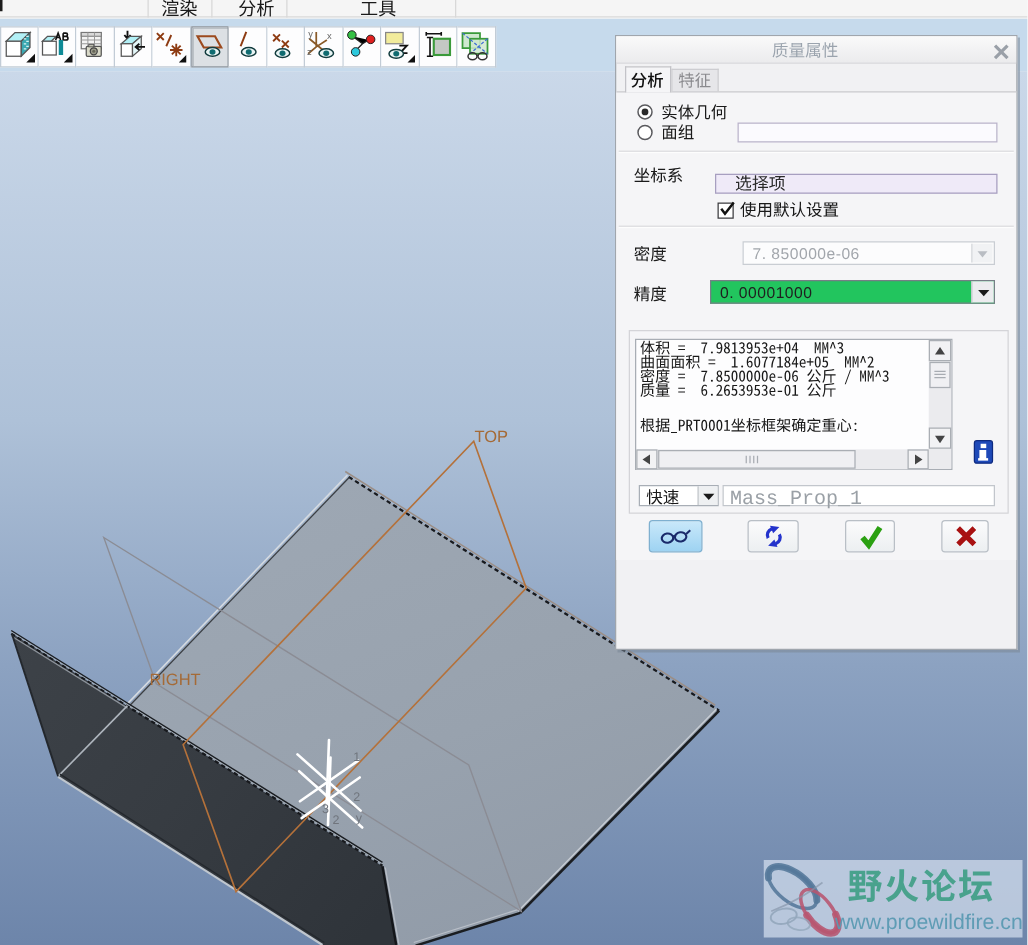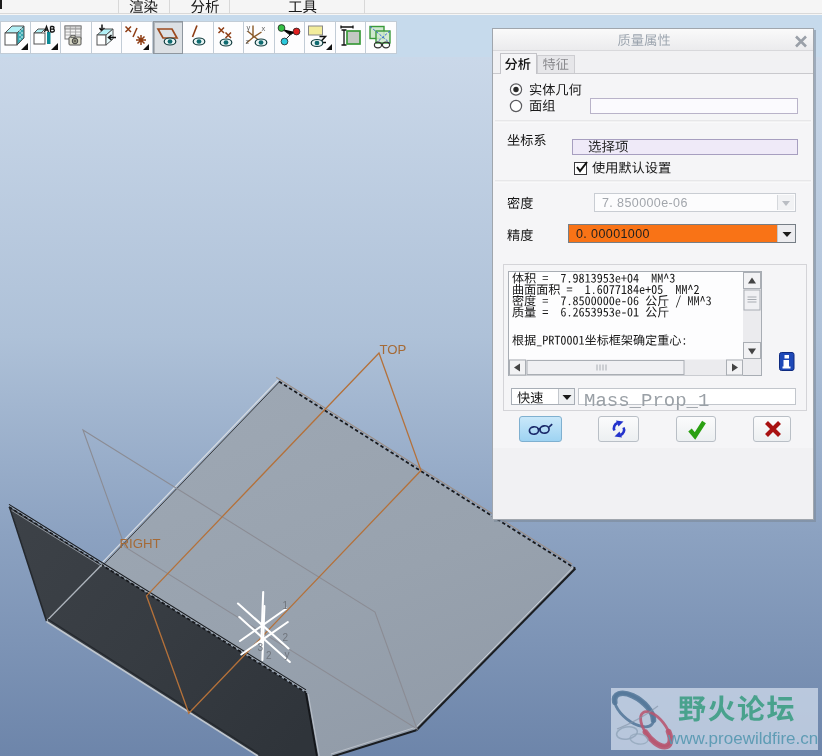--- a/index.html
+++ b/index.html
@@ -257,21 +257,21 @@
       <div class="abs" style="left:81px;top:133px;width:13px;height:13px;background:#fff;border:1.5px solid #3a3a3e;z-index:2"></div>
       <svg class="abs" style="left:81px;top:131px;z-index:3" width="16" height="16" viewBox="0 0 16 16">
         <path d="M3 7 L6 11 L13 2" stroke="#111" stroke-width="2" fill="none"></path>
       </svg>
       <div class="abs" style="left:101px;top:164px;width:202px;height:19px;background:#fcfcfd;border:1px solid #c9cdd3;z-index:2">
         <div class="abs" style="right:1px;top:1px;width:17px;height:15px;background:#f1f2f4;border-left:1px solid #d5d8dc"><svg width="17" height="15">
             <polygon points="4,6 12,6 8,11" fill="#b9bdc3"></polygon>
           </svg></div>
         <div style="font-size:12.5px;color:#a2a6ac;padding:2px 0 0 7px;letter-spacing:0.4px">7. 850000e-06</div>
       </div>
-      <div class="abs" style="left:75px;top:195px;width:228px;height:19px;background:#f97316;border:1px solid #767e86;z-index:2">
+      <div class="abs" style="left:75px;top:195px;width:228px;height:19px;background:#22c55e;border:1px solid #767e86;z-index:2">
         <div class="abs" style="right:0px;top:0px;width:18px;height:17px;background:#ececef;border-left:1px solid #c3c7cc"><svg width="18" height="17">
             <polygon points="4.5,7 13.5,7 9,12" fill="#1a1a1a"></polygon>
           </svg></div>
         <div style="font-size:12.5px;color:#1f1f1f;padding:2px 0 0 7px;letter-spacing:0.4px">0. 00001000</div>
       </div>
       <div class="abs" style="left:10px;top:235px;width:304px;height:147px;border:1px solid #d4d4d8;z-index:2"></div>
       <div class="abs" style="left:15px;top:242px;width:254px;height:105px;background:#fdfdfe;border:1px solid #a8adb4;z-index:3"></div>
       <svg class="abs" style="left:0;top:0;z-index:4" width="320" height="419" viewBox="0 0 320 419">
         <path d="M22.0 243.5C21.4 245.3 20.4 247.1 19.4 248.3C19.5 248.5 19.8 249.0 19.9 249.2C20.3 248.8 20.6 248.3 20.9 247.8V254.5H21.8V246.3C22.2 245.5 22.6 244.6 22.9 243.7ZM24.0 251.5V252.3H26.0V254.5H26.9V252.3H28.9V251.5H26.9V247.3C27.7 249.4 28.8 251.4 30.1 252.6C30.3 252.3 30.6 252.0 30.8 251.9C29.5 250.8 28.2 248.8 27.5 246.8H30.5V245.9H26.9V243.5H26.0V245.9H22.6V246.8H25.5C24.7 248.8 23.5 250.9 22.1 251.9C22.3 252.1 22.6 252.4 22.8 252.6C24.1 251.5 25.3 249.5 26.0 247.3V251.5Z M40.3 251.1C40.9 252.2 41.6 253.6 41.9 254.5L42.7 254.1C42.4 253.2 41.7 251.9 41.1 250.8ZM37.8 250.8C37.5 252.1 36.9 253.3 36.1 254.0C36.3 254.2 36.7 254.4 36.8 254.6C37.6 253.7 38.3 252.4 38.7 251.0ZM37.8 245.2H41.3V248.8H37.8ZM37.0 244.3V249.7H42.2V244.3ZM35.9 243.5C34.9 244.0 33.1 244.3 31.5 244.5C31.6 244.7 31.8 245.0 31.8 245.2C32.4 245.2 33.1 245.1 33.8 244.9V246.9H31.7V247.8H33.7C33.2 249.1 32.3 250.7 31.5 251.6C31.6 251.8 31.9 252.2 32.0 252.4C32.6 251.7 33.3 250.5 33.8 249.2V254.6H34.7V249.0C35.1 249.6 35.7 250.5 36.0 250.9L36.5 250.2C36.2 249.8 35.0 248.4 34.7 248.0V247.8H36.6V246.9H34.7V244.8C35.3 244.6 35.9 244.5 36.4 244.3Z M49.6 251.0H55.0V250.2H49.6ZM49.6 248.1H55.0V247.3H49.6Z M69.5 253.6H70.7C70.7 250.3 71.2 248.2 72.8 245.6V245.0H68.1V245.9H71.6C70.3 248.3 69.7 250.2 69.5 253.6Z M76.5 253.7C76.9 253.7 77.3 253.4 77.3 252.9C77.3 252.4 76.9 252.1 76.5 252.1C76.0 252.1 75.7 252.4 75.7 252.9C75.7 253.4 76.0 253.7 76.5 253.7Z M82.1 253.7C83.6 253.7 84.9 252.4 84.9 248.9C84.9 246.2 83.7 244.8 82.3 244.8C81.1 244.8 80.1 245.9 80.1 247.6C80.1 249.3 81.0 250.2 82.1 250.2C82.8 250.2 83.4 249.8 83.8 249.3C83.8 251.9 82.9 252.8 82.0 252.8C81.6 252.8 81.1 252.6 80.8 252.1L80.2 252.8C80.6 253.4 81.3 253.7 82.1 253.7ZM83.8 248.4C83.3 249.1 82.8 249.4 82.4 249.4C81.6 249.4 81.2 248.8 81.2 247.6C81.2 246.4 81.7 245.7 82.4 245.7C83.2 245.7 83.7 246.6 83.8 248.4Z M88.6 253.7C90.1 253.7 91.0 252.8 91.0 251.5C91.0 250.3 90.4 249.8 89.7 249.2V249.2C90.2 248.7 90.7 247.9 90.7 247.0C90.7 245.7 89.9 244.8 88.6 244.8C87.4 244.8 86.4 245.7 86.4 246.9C86.4 247.9 86.9 248.5 87.5 249.0V249.1C86.8 249.5 86.1 250.2 86.1 251.4C86.1 252.8 87.1 253.7 88.6 253.7ZM89.0 248.8C88.2 248.4 87.5 247.9 87.5 246.9C87.5 246.1 87.9 245.6 88.6 245.6C89.3 245.6 89.7 246.3 89.7 247.0C89.7 247.7 89.5 248.3 89.0 248.8ZM88.6 252.9C87.7 252.9 87.2 252.3 87.2 251.4C87.2 250.5 87.6 249.9 88.1 249.5C89.1 250.0 89.9 250.5 89.9 251.6C89.9 252.4 89.5 252.9 88.6 252.9Z M92.4 253.6H97.1V252.7H95.4V245.0H94.5C94.1 245.3 93.5 245.5 92.8 245.6V246.3H94.3V252.7H92.4Z M100.5 253.7C101.9 253.7 102.9 252.8 102.9 251.3C102.9 250.1 102.2 249.3 101.4 249.1V249.1C102.2 248.7 102.7 248.0 102.7 247.0C102.7 245.6 101.8 244.8 100.5 244.8C99.6 244.8 98.9 245.3 98.3 245.9L98.9 246.6C99.4 246.1 99.9 245.7 100.4 245.7C101.2 245.7 101.6 246.2 101.6 247.1C101.6 247.9 101.1 248.7 99.6 248.7V249.5C101.2 249.5 101.9 250.2 101.9 251.3C101.9 252.3 101.2 252.8 100.4 252.8C99.6 252.8 99.0 252.4 98.6 251.8L98.0 252.5C98.5 253.2 99.3 253.7 100.5 253.7Z M106.3 253.7C107.8 253.7 109.1 252.4 109.1 248.9C109.1 246.2 107.9 244.8 106.5 244.8C105.3 244.8 104.3 245.9 104.3 247.6C104.3 249.3 105.2 250.2 106.3 250.2C107.0 250.2 107.6 249.8 108.0 249.3C108.0 251.9 107.1 252.8 106.2 252.8C105.8 252.8 105.3 252.6 105.0 252.1L104.4 252.8C104.8 253.4 105.5 253.7 106.3 253.7ZM108.0 248.4C107.5 249.1 107.0 249.4 106.6 249.4C105.8 249.4 105.4 248.8 105.4 247.6C105.4 246.4 105.9 245.7 106.6 245.7C107.4 245.7 107.9 246.6 108.0 248.4Z M112.5 253.7C113.9 253.7 115.1 252.7 115.1 250.8C115.1 249.0 114.0 248.1 112.9 248.1C112.4 248.1 112.1 248.3 111.8 248.5L112.0 245.9H114.8V245.0H111.0L110.8 249.1L111.3 249.4C111.8 249.1 112.0 249.0 112.5 249.0C113.4 249.0 114.0 249.7 114.0 250.9C114.0 252.1 113.3 252.8 112.4 252.8C111.6 252.8 111.1 252.4 110.7 251.9L110.2 252.7C110.7 253.2 111.4 253.7 112.5 253.7Z M118.7 253.7C120.0 253.7 121.1 252.8 121.1 251.3C121.1 250.1 120.4 249.3 119.5 249.1V249.1C120.3 248.7 120.9 248.0 120.9 247.0C120.9 245.6 120.0 244.8 118.6 244.8C117.8 244.8 117.0 245.3 116.5 245.9L117.1 246.6C117.5 246.1 118.0 245.7 118.6 245.7C119.3 245.7 119.8 246.2 119.8 247.1C119.8 247.9 119.2 248.7 117.8 248.7V249.5C119.4 249.5 120.0 250.2 120.0 251.3C120.0 252.3 119.4 252.8 118.5 252.8C117.8 252.8 117.2 252.4 116.8 251.8L116.2 252.5C116.7 253.2 117.5 253.7 118.7 253.7Z M125.3 253.7C126.0 253.7 126.6 253.5 127.1 253.2L126.7 252.5C126.3 252.7 125.9 252.9 125.4 252.9C124.3 252.9 123.6 252.0 123.6 250.6H127.3C127.3 250.4 127.3 250.2 127.3 249.9C127.3 248.1 126.5 246.9 125.1 246.9C123.7 246.9 122.5 248.2 122.5 250.3C122.5 252.5 123.7 253.7 125.3 253.7ZM123.5 249.8C123.6 248.5 124.3 247.7 125.1 247.7C125.9 247.7 126.4 248.4 126.4 249.8Z M130.5 252.2H131.4V249.6H133.6V248.7H131.4V246.1H130.5V248.7H128.2V249.6H130.5Z M137.0 253.7C138.4 253.7 139.4 252.2 139.4 249.2C139.4 246.2 138.4 244.8 137.0 244.8C135.6 244.8 134.6 246.2 134.6 249.2C134.6 252.2 135.6 253.7 137.0 253.7ZM137.0 252.8C136.2 252.8 135.7 251.8 135.7 249.2C135.7 246.6 136.2 245.7 137.0 245.7C137.7 245.7 138.3 246.6 138.3 249.2C138.3 251.8 137.7 252.8 137.0 252.8Z M143.6 253.6H144.6V251.2H145.6V250.3H144.6V245.0H143.3L140.4 250.5V251.2H143.6ZM143.6 250.3H141.4L143.0 247.4C143.2 247.0 143.4 246.4 143.6 246.0H143.7C143.6 246.5 143.6 247.1 143.6 247.5Z M158.8 253.6H159.7V248.6C159.7 247.8 159.5 246.6 159.5 245.9H159.5L160.0 247.7L160.9 251.1H161.5L162.3 247.7L162.8 245.9H162.8C162.8 246.6 162.6 247.8 162.6 248.6V253.6H163.5V244.7H162.4L161.5 248.3L161.2 249.8H161.2L160.8 248.3L159.9 244.7H158.8Z M164.9 253.6H165.8V248.6C165.8 247.8 165.6 246.6 165.5 245.9H165.6L166.1 247.7L166.9 251.1H167.5L168.4 247.7L168.8 245.9H168.9C168.8 246.6 168.7 247.8 168.7 248.6V253.6H169.6V244.7H168.5L167.6 248.3L167.2 249.8H167.2L166.9 248.3L166.0 244.7H164.9Z M170.9 249.8H171.9L172.7 247.4L173.3 245.6H173.3L173.9 247.4L174.6 249.8H175.6L173.8 244.5H172.8Z M179.2 253.7C180.5 253.7 181.6 252.8 181.6 251.3C181.6 250.1 180.9 249.3 180.0 249.1V249.1C180.8 248.7 181.4 248.0 181.4 247.0C181.4 245.6 180.5 244.8 179.1 244.8C178.3 244.8 177.5 245.3 177.0 245.9L177.6 246.6C178.0 246.1 178.5 245.7 179.1 245.7C179.8 245.7 180.3 246.2 180.3 247.1C180.3 247.9 179.7 248.7 178.3 248.7V249.5C179.9 249.5 180.5 250.2 180.5 251.3C180.5 252.3 179.9 252.8 179.0 252.8C178.3 252.8 177.7 252.4 177.3 251.8L176.7 252.5C177.2 253.2 178.0 253.7 179.2 253.7Z" fill="#1a1a1a"></path>
         <path d="M26.0 254.9V257.2H24.0V254.9H23.1V257.2H20.2V265.9H21.0V265.1H29.1V265.8H30.0V257.2H26.9V254.9ZM21.0 264.2V261.5H23.1V264.2ZM29.1 264.2H26.9V261.5H29.1ZM24.0 264.2V261.5H26.0V264.2ZM21.0 260.7V258.0H23.1V260.7ZM29.1 260.7H26.9V258.0H29.1ZM24.0 260.7V258.0H26.0V260.7Z M35.8 260.9H38.4V262.2H35.8ZM35.8 260.1V258.8H38.4V260.1ZM35.8 263.0H38.4V264.4H35.8ZM31.8 255.5V256.4H36.5C36.4 256.9 36.3 257.5 36.1 257.9H32.4V265.9H33.2V265.2H41.0V265.9H41.9V257.9H37.1L37.5 256.4H42.5V255.5ZM33.2 264.4V258.8H35.0V264.4ZM41.0 264.4H39.2V258.8H41.0Z M47.9 260.9H50.5V262.2H47.9ZM47.9 260.1V258.8H50.5V260.1ZM47.9 263.0H50.5V264.4H47.9ZM43.9 255.5V256.4H48.6C48.5 256.9 48.4 257.5 48.2 257.9H44.5V265.9H45.3V265.2H53.1V265.9H54.0V257.9H49.2L49.6 256.4H54.6V255.5ZM45.3 264.4V258.8H47.1V264.4ZM53.1 264.4H51.3V258.8H53.1Z M64.5 262.4C65.1 263.5 65.8 264.9 66.1 265.8L66.9 265.4C66.6 264.5 65.9 263.2 65.3 262.1ZM62.0 262.1C61.7 263.4 61.1 264.6 60.3 265.3C60.5 265.5 60.9 265.7 61.0 265.9C61.8 265.0 62.5 263.7 62.9 262.3ZM62.0 256.5H65.5V260.1H62.0ZM61.2 255.6V261.0H66.4V255.6ZM60.1 254.8C59.1 255.3 57.3 255.6 55.7 255.8C55.8 256.0 56.0 256.3 56.0 256.5C56.6 256.5 57.3 256.4 58.0 256.2V258.2H55.9V259.1H57.9C57.4 260.4 56.5 262.0 55.7 262.9C55.8 263.1 56.1 263.5 56.2 263.7C56.8 263.0 57.5 261.8 58.0 260.5V265.9H58.9V260.3C59.3 260.9 59.9 261.8 60.2 262.2L60.7 261.5C60.4 261.1 59.2 259.7 58.9 259.3V259.1H60.8V258.2H58.9V256.1C59.5 255.9 60.1 255.8 60.6 255.6Z M73.8 262.3H79.2V261.5H73.8ZM73.8 259.4H79.2V258.6H73.8Z M92.4 264.9H97.1V264.0H95.4V256.3H94.5C94.1 256.6 93.5 256.8 92.8 256.9V257.6H94.3V264.0H92.4Z M100.7 265.0C101.1 265.0 101.5 264.7 101.5 264.2C101.5 263.7 101.1 263.4 100.7 263.4C100.2 263.4 99.9 263.7 99.9 264.2C99.9 264.7 100.2 265.0 100.7 265.0Z M106.9 265.0C108.1 265.0 109.1 264.0 109.1 262.3C109.1 260.5 108.3 259.6 107.1 259.6C106.5 259.6 105.9 260.0 105.4 260.6C105.5 257.9 106.3 257.0 107.2 257.0C107.7 257.0 108.1 257.3 108.4 257.7L109.0 257.0C108.6 256.5 108.0 256.1 107.2 256.1C105.7 256.1 104.4 257.4 104.4 260.9C104.4 263.6 105.5 265.0 106.9 265.0ZM105.4 261.5C105.9 260.7 106.5 260.5 106.9 260.5C107.7 260.5 108.1 261.1 108.1 262.3C108.1 263.4 107.6 264.2 106.9 264.2C106.1 264.2 105.5 263.2 105.4 261.5Z M112.8 265.0C114.2 265.0 115.2 263.5 115.2 260.5C115.2 257.5 114.2 256.1 112.8 256.1C111.4 256.1 110.4 257.5 110.4 260.5C110.4 263.5 111.4 265.0 112.8 265.0ZM112.8 264.1C112.0 264.1 111.5 263.1 111.5 260.5C111.5 257.9 112.0 257.0 112.8 257.0C113.5 257.0 114.1 257.9 114.1 260.5C114.1 263.1 113.5 264.1 112.8 264.1Z M117.9 264.9H119.1C119.1 261.6 119.6 259.5 121.2 256.9V256.3H116.5V257.2H120.0C118.7 259.6 118.1 261.5 117.9 264.9Z M124.0 264.9H125.1C125.2 261.6 125.7 259.5 127.3 256.9V256.3H122.5V257.2H126.1C124.7 259.6 124.1 261.5 124.0 264.9Z M128.7 264.9H133.4V264.0H131.7V256.3H130.8C130.4 256.6 129.8 256.8 129.1 256.9V257.6H130.6V264.0H128.7Z M137.0 265.0C138.5 265.0 139.4 264.1 139.4 262.8C139.4 261.6 138.8 261.1 138.1 260.5V260.5C138.6 260.0 139.1 259.2 139.1 258.3C139.1 257.0 138.3 256.1 137.0 256.1C135.8 256.1 134.8 257.0 134.8 258.2C134.8 259.2 135.3 259.8 135.9 260.3V260.4C135.2 260.8 134.5 261.5 134.5 262.7C134.5 264.1 135.5 265.0 137.0 265.0ZM137.4 260.1C136.6 259.7 135.9 259.2 135.9 258.2C135.9 257.4 136.3 256.9 137.0 256.9C137.7 256.9 138.1 257.6 138.1 258.3C138.1 259.0 137.9 259.6 137.4 260.1ZM137.0 264.2C136.1 264.2 135.6 263.6 135.6 262.7C135.6 261.8 136.0 261.2 136.5 260.8C137.5 261.3 138.3 261.8 138.3 262.9C138.3 263.7 137.9 264.2 137.0 264.2Z M143.6 264.9H144.6V262.5H145.6V261.6H144.6V256.3H143.3L140.4 261.8V262.5H143.6ZM143.6 261.6H141.4L143.0 258.7C143.2 258.3 143.4 257.7 143.6 257.3H143.7C143.6 257.8 143.6 258.4 143.6 258.8Z M149.5 265.0C150.2 265.0 150.8 264.8 151.3 264.5L150.9 263.8C150.5 264.0 150.1 264.2 149.6 264.2C148.5 264.2 147.8 263.3 147.8 261.9H151.5C151.5 261.7 151.5 261.5 151.5 261.2C151.5 259.4 150.7 258.2 149.3 258.2C147.9 258.2 146.7 259.5 146.7 261.6C146.7 263.8 147.9 265.0 149.5 265.0ZM147.7 261.1C147.8 259.8 148.5 259.0 149.3 259.0C150.1 259.0 150.6 259.7 150.6 261.1Z M154.7 263.5H155.6V260.9H157.8V260.0H155.6V257.4H154.7V260.0H152.4V260.9H154.7Z M161.2 265.0C162.6 265.0 163.6 263.5 163.6 260.5C163.6 257.5 162.6 256.1 161.2 256.1C159.8 256.1 158.8 257.5 158.8 260.5C158.8 263.5 159.8 265.0 161.2 265.0ZM161.2 264.1C160.4 264.1 159.9 263.1 159.9 260.5C159.9 257.9 160.4 257.0 161.2 257.0C161.9 257.0 162.5 257.9 162.5 260.5C162.5 263.1 161.9 264.1 161.2 264.1Z M167.0 265.0C168.3 265.0 169.5 264.0 169.5 262.1C169.5 260.3 168.5 259.4 167.3 259.4C166.9 259.4 166.6 259.6 166.2 259.8L166.5 257.2H169.3V256.3H165.5L165.2 260.4L165.8 260.7C166.2 260.4 166.5 260.3 167.0 260.3C167.8 260.3 168.4 261.0 168.4 262.2C168.4 263.4 167.7 264.1 166.9 264.1C166.1 264.1 165.6 263.7 165.2 263.2L164.6 264.0C165.1 264.5 165.8 265.0 167.0 265.0Z M183.0 264.9H183.9V259.9C183.9 259.1 183.7 257.9 183.7 257.2H183.7L184.2 259.0L185.1 262.4H185.7L186.5 259.0L187.0 257.2H187.0C187.0 257.9 186.8 259.1 186.8 259.9V264.9H187.7V256.0H186.6L185.7 259.6L185.4 261.1H185.4L185.0 259.6L184.1 256.0H183.0Z M189.1 264.9H190.0V259.9C190.0 259.1 189.8 257.9 189.7 257.2H189.8L190.3 259.0L191.1 262.4H191.7L192.6 259.0L193.0 257.2H193.1C193.0 257.9 192.9 259.1 192.9 259.9V264.9H193.8V256.0H192.7L191.8 259.6L191.4 261.1H191.4L191.1 259.6L190.2 256.0H189.1Z M195.1 261.1H196.1L196.9 258.7L197.5 256.9H197.5L198.1 258.7L198.8 261.1H199.8L198.0 255.8H197.0Z M201.1 264.9H206.0V264.0H203.9C203.5 264.0 203.1 264.0 202.6 264.0C204.3 261.9 205.6 260.2 205.6 258.6C205.6 257.1 204.7 256.1 203.3 256.1C202.3 256.1 201.6 256.6 201.0 257.4L201.7 258.0C202.1 257.4 202.6 257.0 203.2 257.0C204.1 257.0 204.5 257.7 204.5 258.6C204.5 260.2 203.3 261.7 201.1 264.3Z" fill="#1a1a1a"></path>
@@ -301,21 +301,21 @@
       </svg>
       <div class="abs" style="left:18px;top:359px;width:64px;height:17px;background:#fff;border:1px solid #a8aeb6;z-index:5">
         <svg width="46" height="17" viewBox="0 0 46 17" style="position:absolute;left:0;top:0">
           <path d="M7.2 2.4V14.5H8.2V2.4ZM6.1 5.0C6.0 6.0 5.7 7.5 5.4 8.4L6.1 8.6C6.5 7.7 6.7 6.1 6.8 5.1ZM8.3 4.8C8.7 5.6 9.1 6.7 9.2 7.3L10.0 6.9C9.8 6.3 9.4 5.3 9.0 4.5ZM15.6 8.5H13.6C13.6 7.9 13.6 7.3 13.6 6.8V5.4H15.6ZM12.7 2.4V4.5H10.1V5.4H12.7V6.8C12.7 7.3 12.6 7.9 12.6 8.5H9.4V9.4H12.5C12.1 11.1 11.2 12.7 8.9 13.8C9.1 14.0 9.5 14.4 9.6 14.6C11.8 13.4 12.8 11.7 13.3 10.1C14.1 12.1 15.3 13.8 17.1 14.6C17.3 14.3 17.6 13.9 17.9 13.7C16.0 13.0 14.7 11.4 14.0 9.4H17.7V8.5H16.6V4.5H13.6V2.4Z M19.1 3.5C19.8 4.2 20.7 5.1 21.1 5.8L21.9 5.2C21.5 4.5 20.6 3.6 19.8 3.0ZM21.7 7.1H18.8V8.0H20.8V12.2C20.2 12.4 19.5 12.9 18.8 13.6L19.4 14.5C20.1 13.6 20.8 12.9 21.2 12.9C21.6 12.9 22.0 13.3 22.5 13.6C23.4 14.2 24.6 14.3 26.1 14.3C27.4 14.3 29.7 14.2 30.6 14.2C30.6 13.9 30.8 13.4 30.9 13.2C29.6 13.3 27.7 13.4 26.1 13.4C24.7 13.4 23.6 13.3 22.7 12.8C22.3 12.6 22.0 12.4 21.7 12.2ZM23.8 6.5H25.9V8.2H23.8ZM26.9 6.5H29.1V8.2H26.9ZM25.9 2.4V3.8H22.4V4.6H25.9V5.7H22.9V9.0H25.5C24.7 10.1 23.5 11.2 22.2 11.7C22.5 11.9 22.7 12.2 22.9 12.5C24.0 11.9 25.1 10.9 25.9 9.8V12.9H26.9V9.8C28.0 10.6 29.2 11.6 29.8 12.2L30.4 11.6C29.8 10.8 28.4 9.8 27.2 9.0H30.1V5.7H26.9V4.6H30.7V3.8H26.9V2.4Z" fill="#1a1a1a"></path>
         </svg>
         <div class="abs" style="right:0;top:0;width:16px;height:15px;background:#eef0f2;border-left:1px solid #c3c7cc"><svg width="16" height="15">
             <polygon points="3.5,6 12.5,6 8,11" fill="#1a1a1a"></polygon>
           </svg></div>
       </div>
       <div class="abs" style="left:85px;top:359px;width:218px;height:17px;background:#fff;border:1px solid #c2c6cc;z-index:5">
-        <div style="font-family:'Liberation Mono',monospace;font-size:19px;color:#9aa0a6;padding:1px 0 0 5px">Mass_Prop_1</div>
+        <div style="font-family:'Liberation Mono',monospace;font-size:16px;color:#9aa0a6;padding:1px 0 0 5px">Mass_Prop_1</div>
       </div>
       <div class="abs" style="left:26px;top:387px;width:43px;height:26px;background:linear-gradient(180deg,#c9e8fa,#9ed3f2);border:1px solid #7fb0d0;border-radius:3px;z-index:5"><svg width="43" height="24" viewBox="0 0 43 24">
           <g fill="none" stroke="#1a2a6a" stroke-width="1.7">
 <ellipse cx="14" cy="13.5" rx="4.6" ry="3.7" transform="rotate(-8 14 13.5)"></ellipse>
 <ellipse cx="24.5" cy="12.5" rx="4.6" ry="3.7" transform="rotate(-8 24.5 12.5)"></ellipse>
 <path d="M18.4 12.6 q1.8 -1.8 1.7 0"></path>
 <path d="M28.9 10.2 L32.2 7.2"></path>
           </g>
         </svg></div>
       <div class="abs" style="left:105px;top:387px;width:41px;height:26px;background:linear-gradient(180deg,#fbfbfc,#eceff1);border:1px solid #b9bfc6;border-radius:3px;z-index:5"><svg width="40" height="24" viewBox="0 0 40 24">

